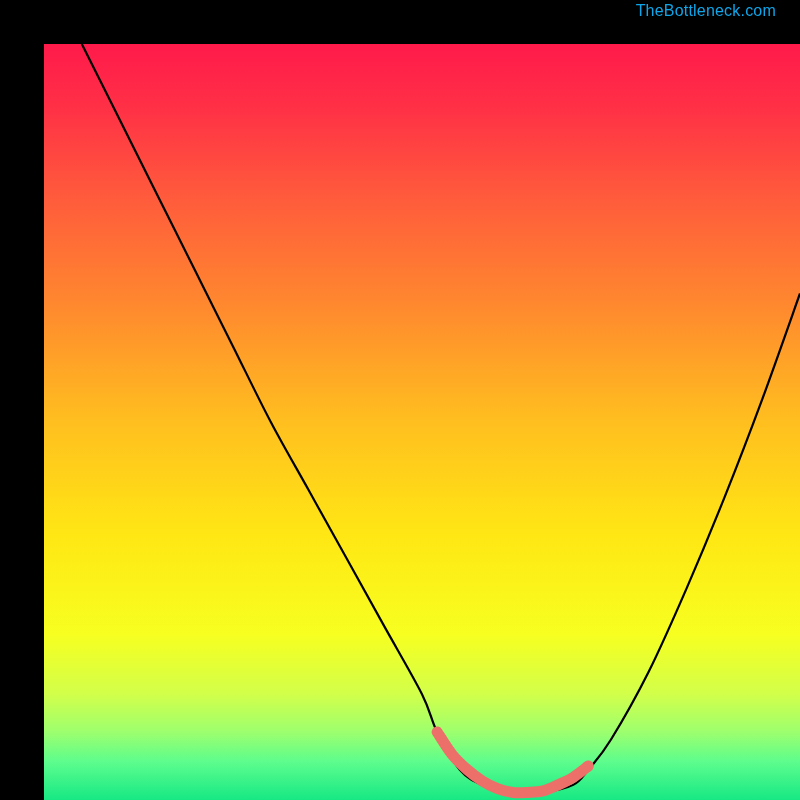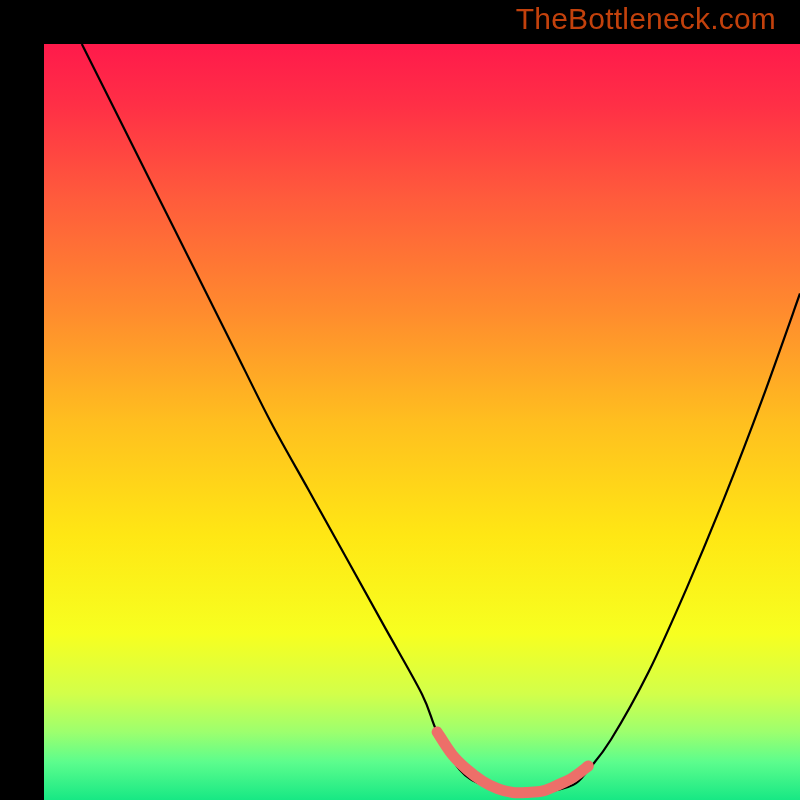--- a/index.html
+++ b/index.html
@@ -23,23 +23,23 @@
     left: 22px;
     top: 22px;
     width: 756px;
     height: 756px;
   }
   .watermark {
     position: absolute;
     top: 2px;
     right: 24px;
     font-family: Arial, Helvetica, sans-serif;
-    font-size: 30px;
+    font-size: 16px;
     font-weight: 500;
-    color: #c2410c;
+    color: #0ea5e9;
     letter-spacing: 0.2px;
   }
 </style>
 </head>
 <body>
 
 <div class="frame">
   <svg class="plot-area" id="plot-svg" viewBox="0 0 756 756" preserveAspectRatio="none">
     <defs>
       <linearGradient id="bg-grad" x1="0" y1="0" x2="0" y2="1">

